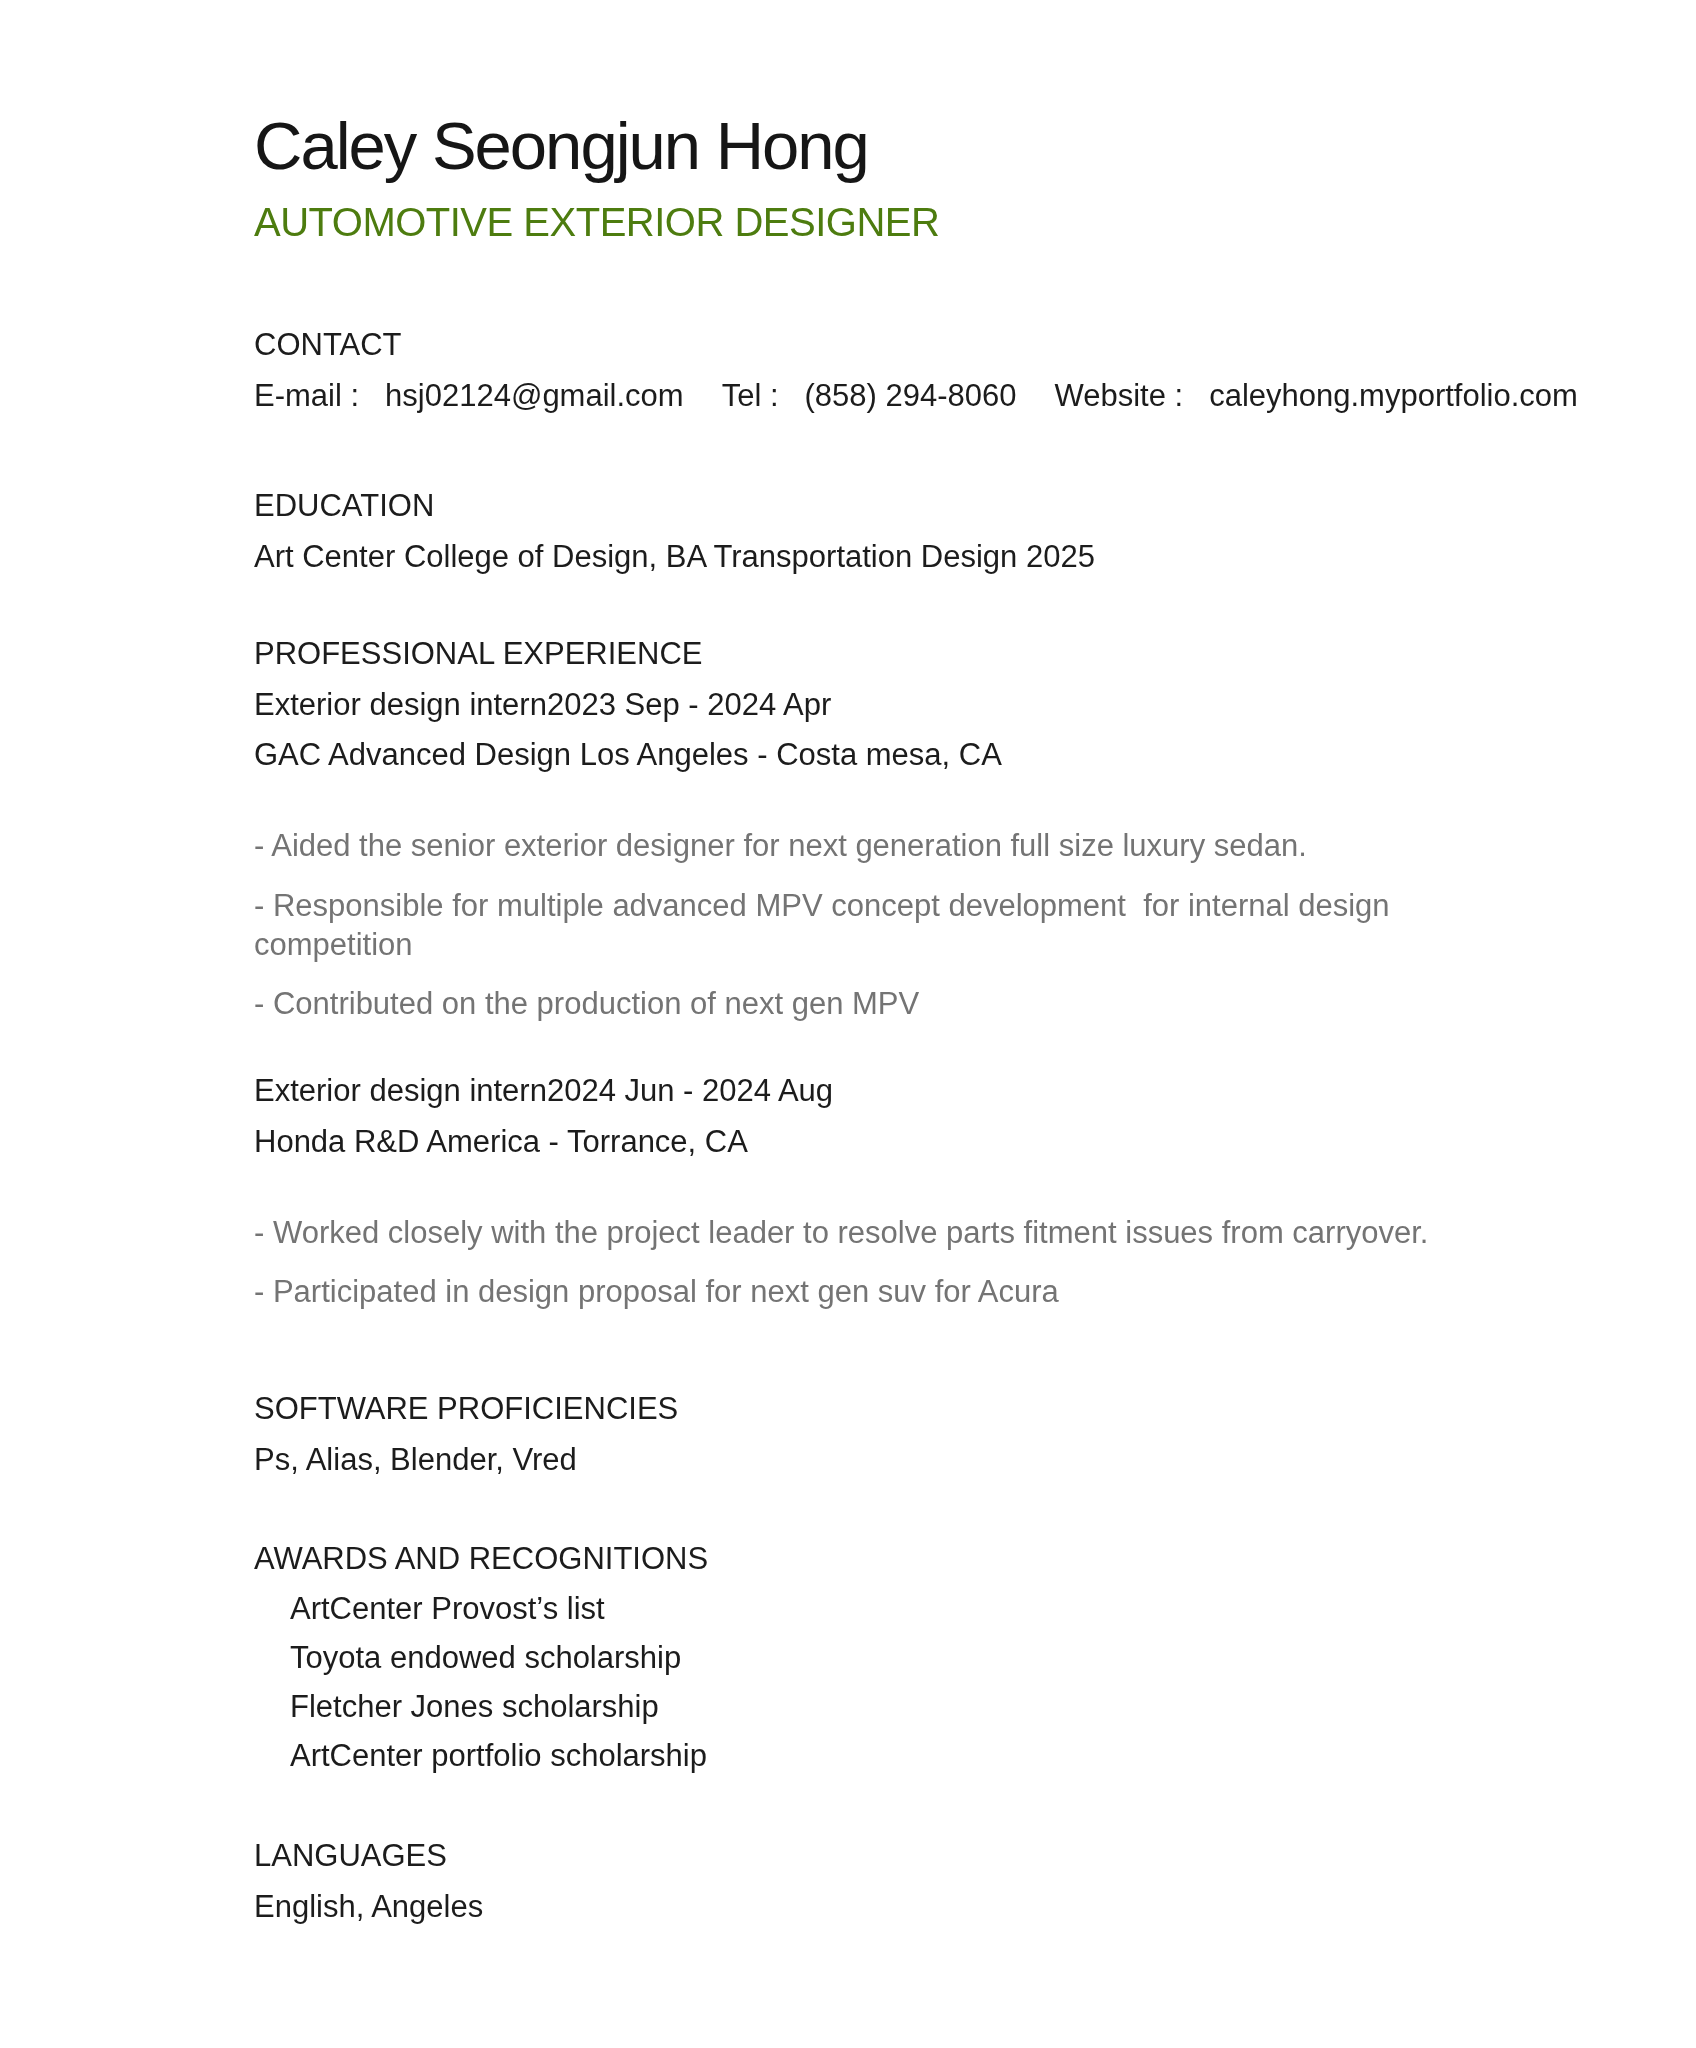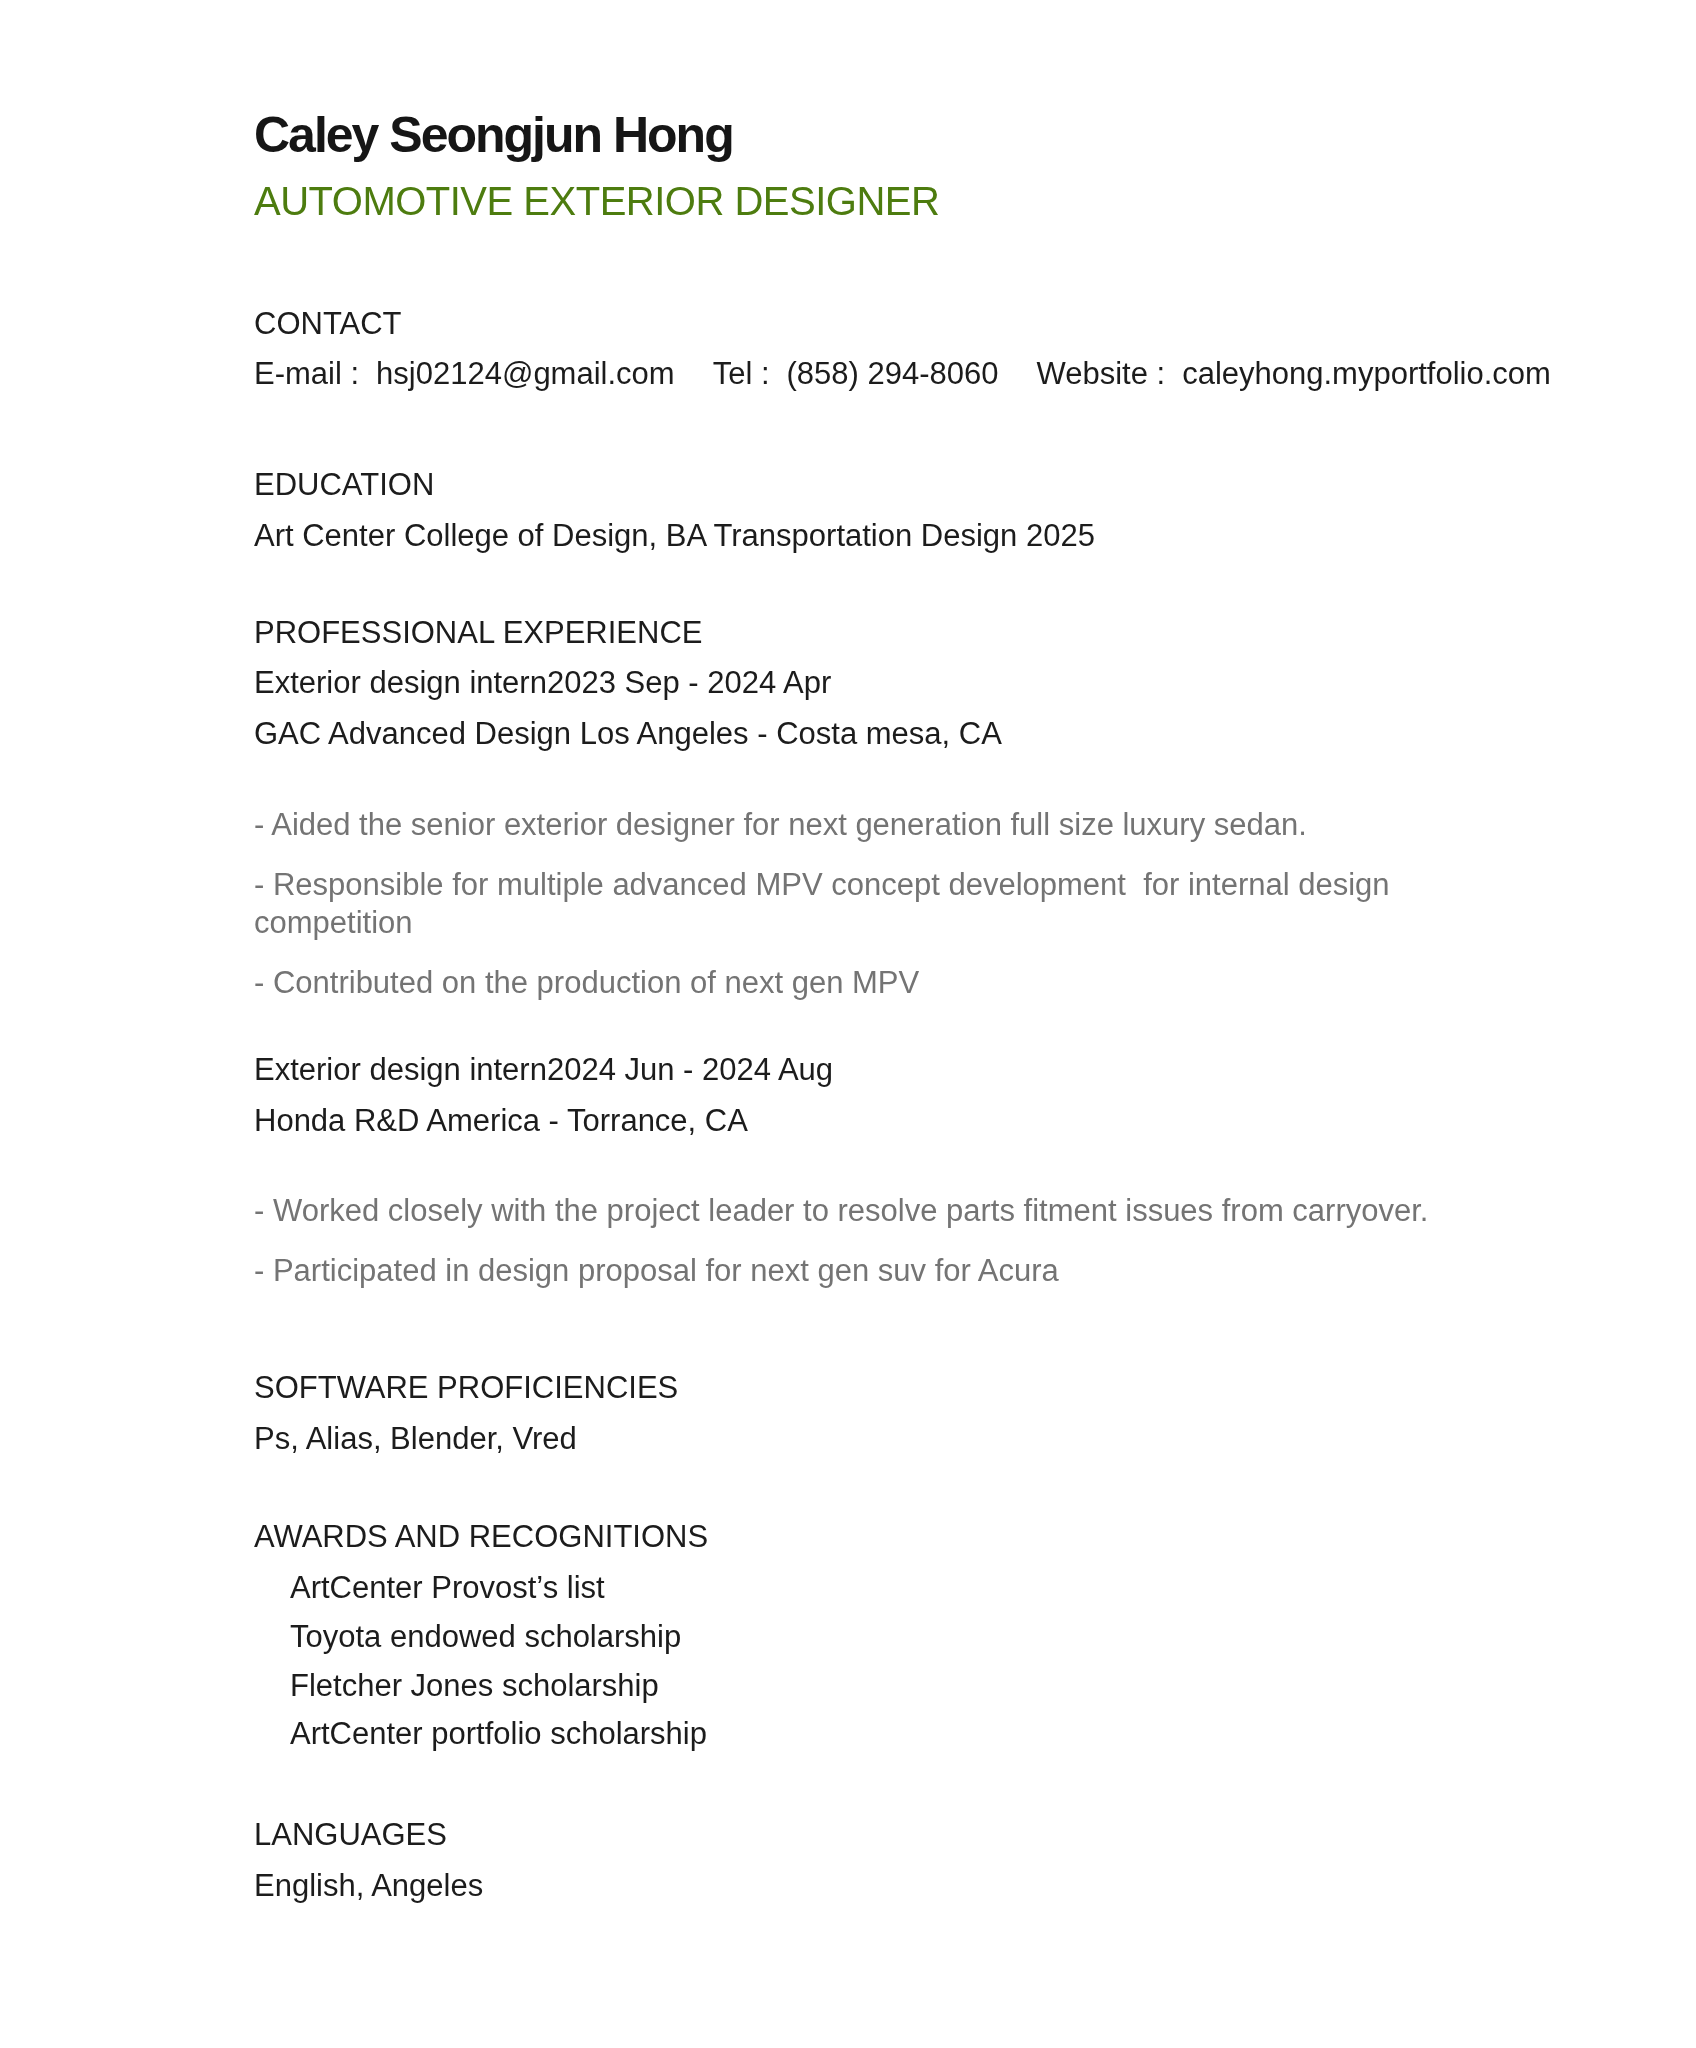--- a/index.html
+++ b/index.html
@@ -13,22 +13,22 @@
     height: 2048px;
     background: #ffffff;
     box-sizing: border-box;
     padding: 104px 258px 0 254px;
     font-family: "Liberation Sans", "DejaVu Sans", sans-serif;
     color: #1c1c1c;
     overflow: hidden;
   }
   .name {
     margin: 0;
-    font-size: 50px;
-    font-weight: bold;
+    font-size: 67px;
+    font-weight: normal;
     line-height: 1.25;
     letter-spacing: -2px;
     color: #161616;
   }
   .role {
     margin-top: 10px;
     font-size: 40px;
     line-height: 1.2;
     letter-spacing: -0.5px;
     color: #4d7c0f;
@@ -53,21 +53,21 @@
     font-size: 31px;
     line-height: 1.25;
   }
   .contact-row {
     display: flex;
     gap: 38px;
     flex-wrap: nowrap;
   }
   .contact-item {
     display: inline-flex;
-    gap: 17px;
+    gap: 26px;
     white-space: nowrap;
   }
   .job { margin-top: 12px; }
   .job + .job { margin-top: 48px; }
   .job-header {
     display: flex;
     justify-content: flex-start;
     align-items: baseline;
     font-size: 31px;
     line-height: 1.25;

